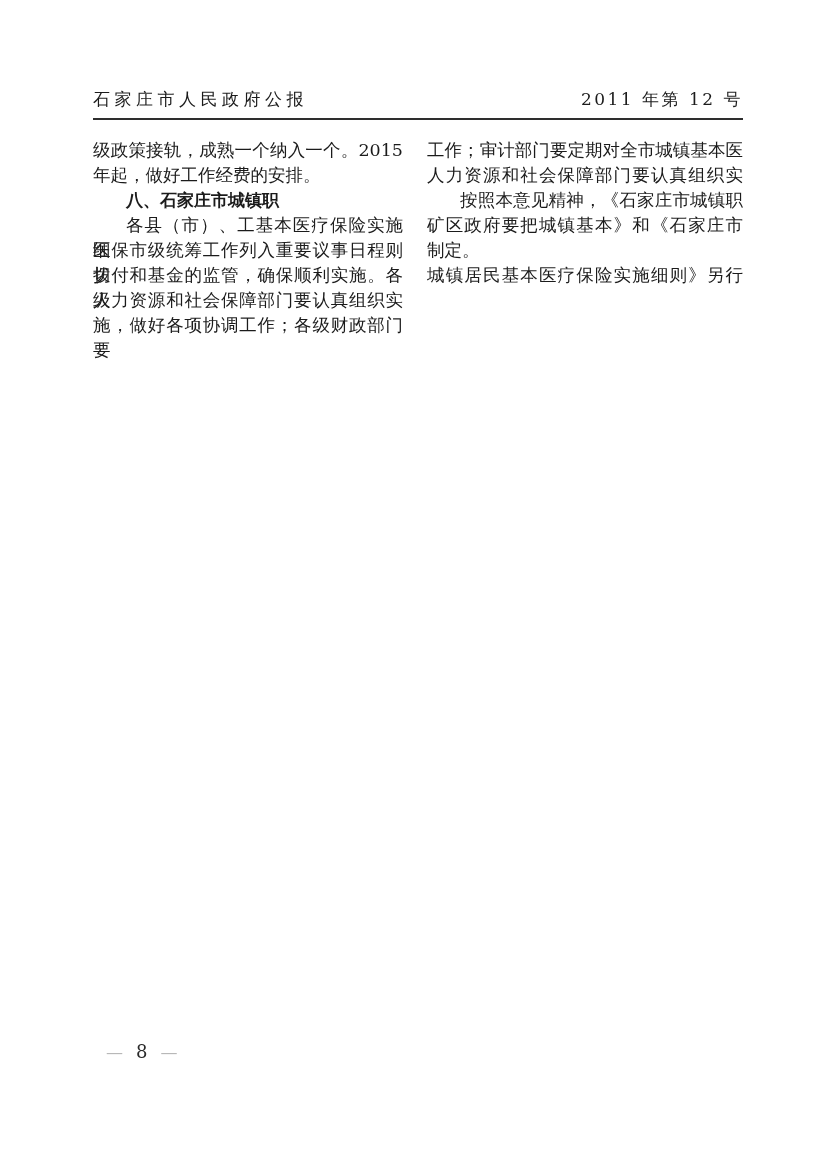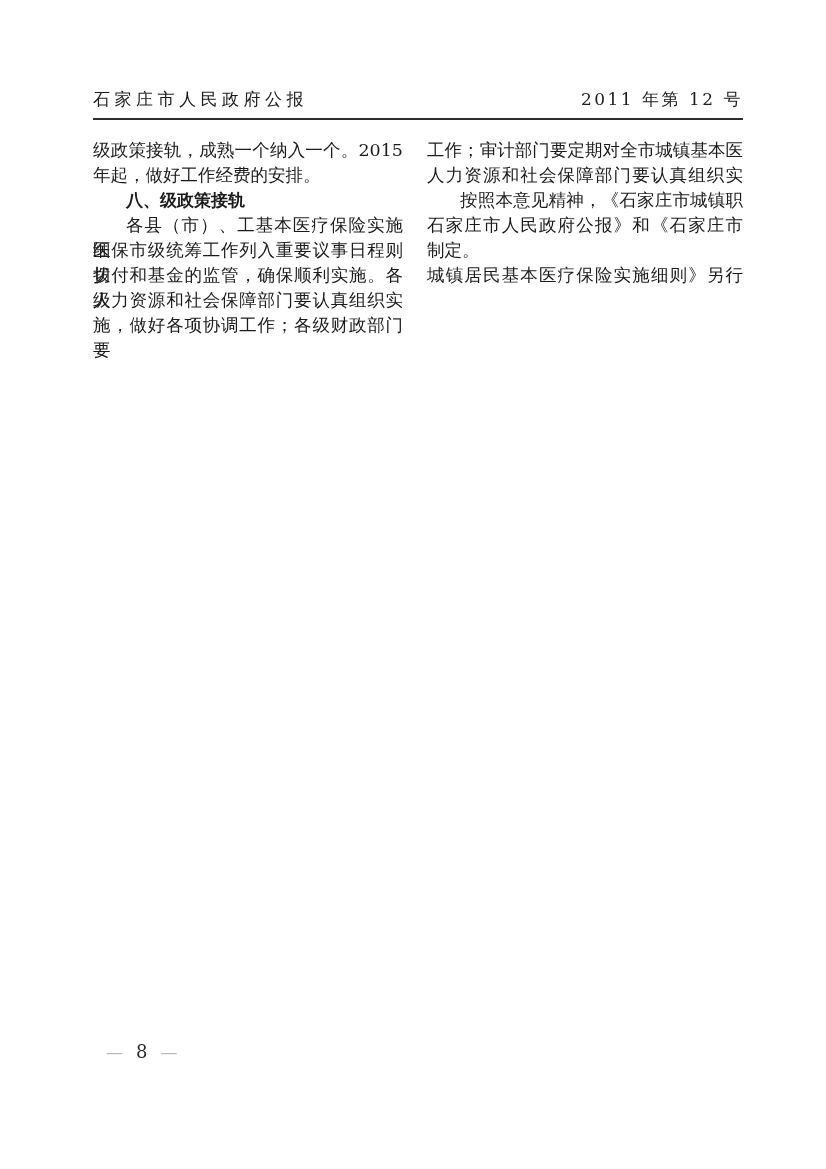--- a/index.html
+++ b/index.html
@@ -94,32 +94,32 @@
 <div class="page">
   <div class="content">
     <div class="header">
       <span class="header-left">石家庄市人民政府公报</span>
       <span class="header-right">2011 年第 12 号</span>
     </div>
     <div class="body">
       <div class="col">
           <div class="line just">级政策接轨，成熟一个纳入一个。2015</div>
           <div class="line">年起，做好工作经费的安排。</div>
-          <div class="line hei indent">八、级政策接轨</div>
+          <div class="line hei indent">八、石家庄市城镇职</div>
           <div class="line indent just">各县（市）、工基本医疗保险实施细则</div>
           <div class="line just">医保市级统筹工作列入重要议事日程，切</div>
           <div class="line just">拨付和基金的监管，确保顺利实施。各级</div>
           <div class="line just">人力资源和社会保障部门要认真组织实</div>
           <div class="line just">施，做好各项协调工作；各级财政部门要</div>
         </div>
       <div class="col col-right">
           <div class="line just">工作；审计部门要定期对全市城镇基本医</div>
           <div class="line just">人力资源和社会保障部门要认真组织实</div>
           <div class="line indent just">按照本意见精神，《石家庄市城镇职</div>
-          <div class="line just">石家庄市人民政府公报》和《石家庄市</div>
+          <div class="line just">矿区政府要把城镇基本》和《石家庄市</div>
           <div class="line">制定。</div>
           <div class="line just">城镇居民基本医疗保险实施细则》另行</div>
         </div>
     </div>
   </div>
   <div class="footer">
     <span class="dash">—</span>
     <span class="pagenum">8</span>
     <span class="dash">—</span>
   </div>

